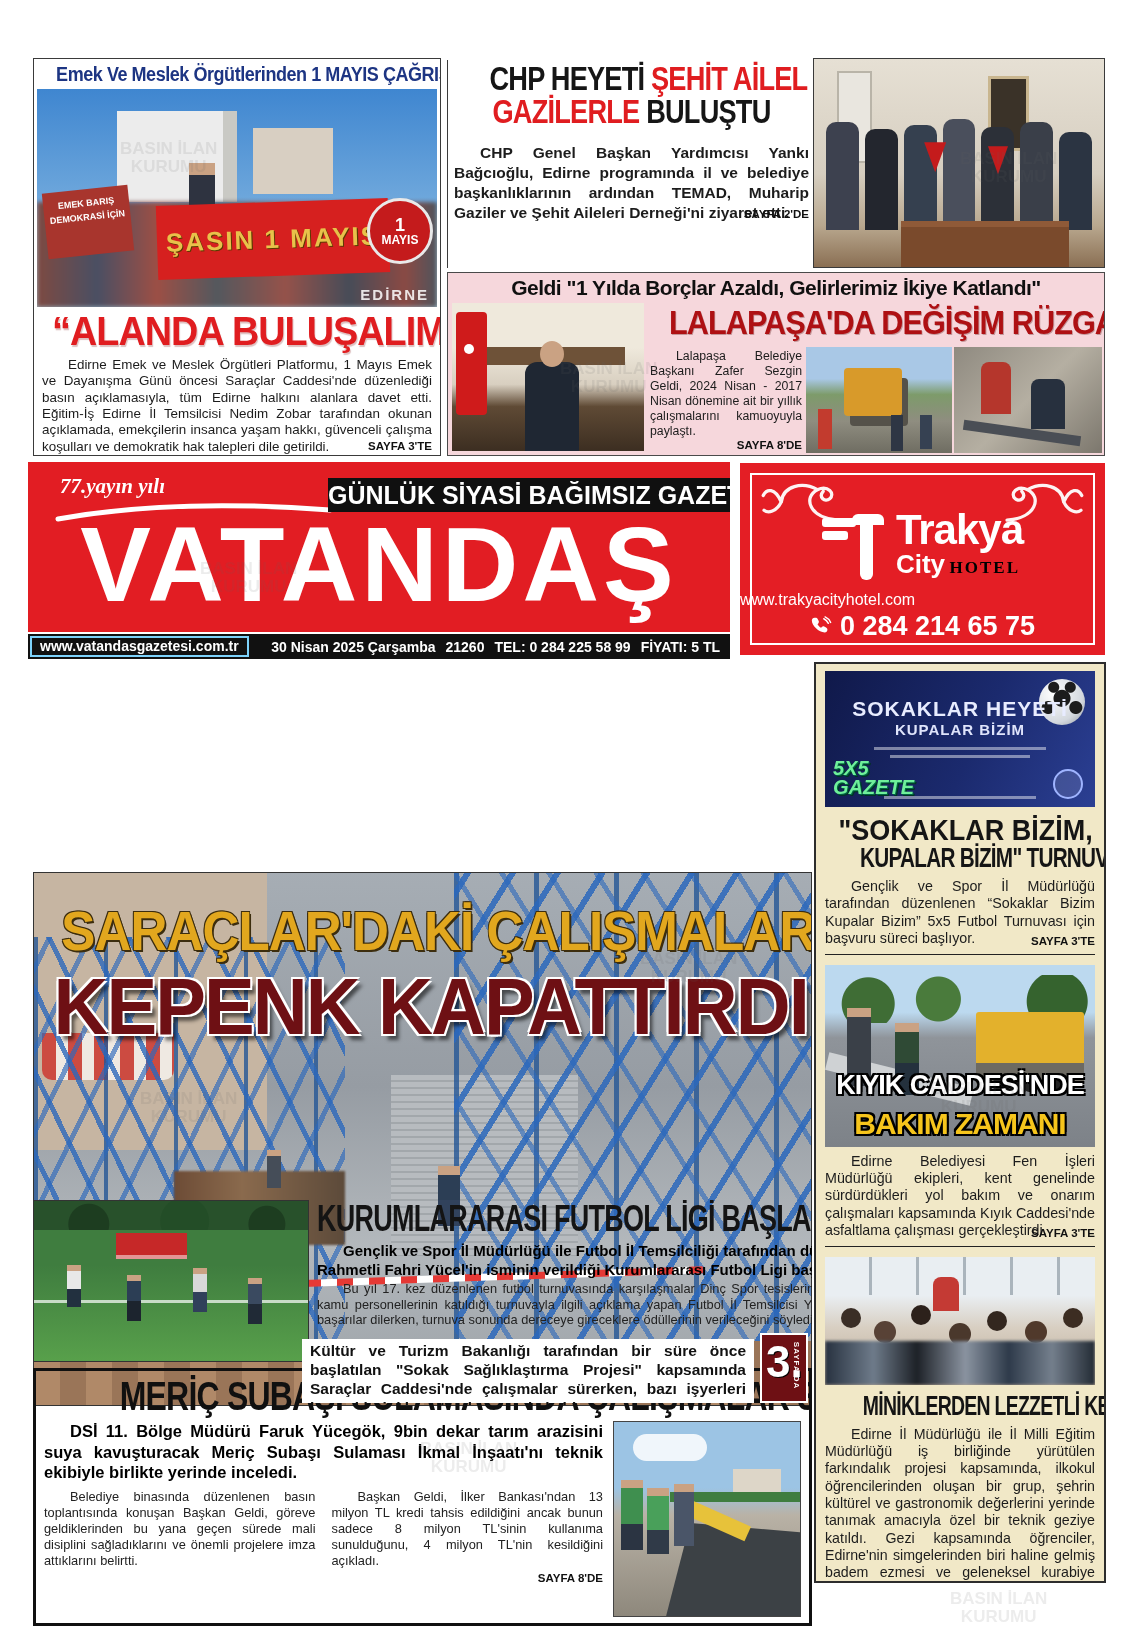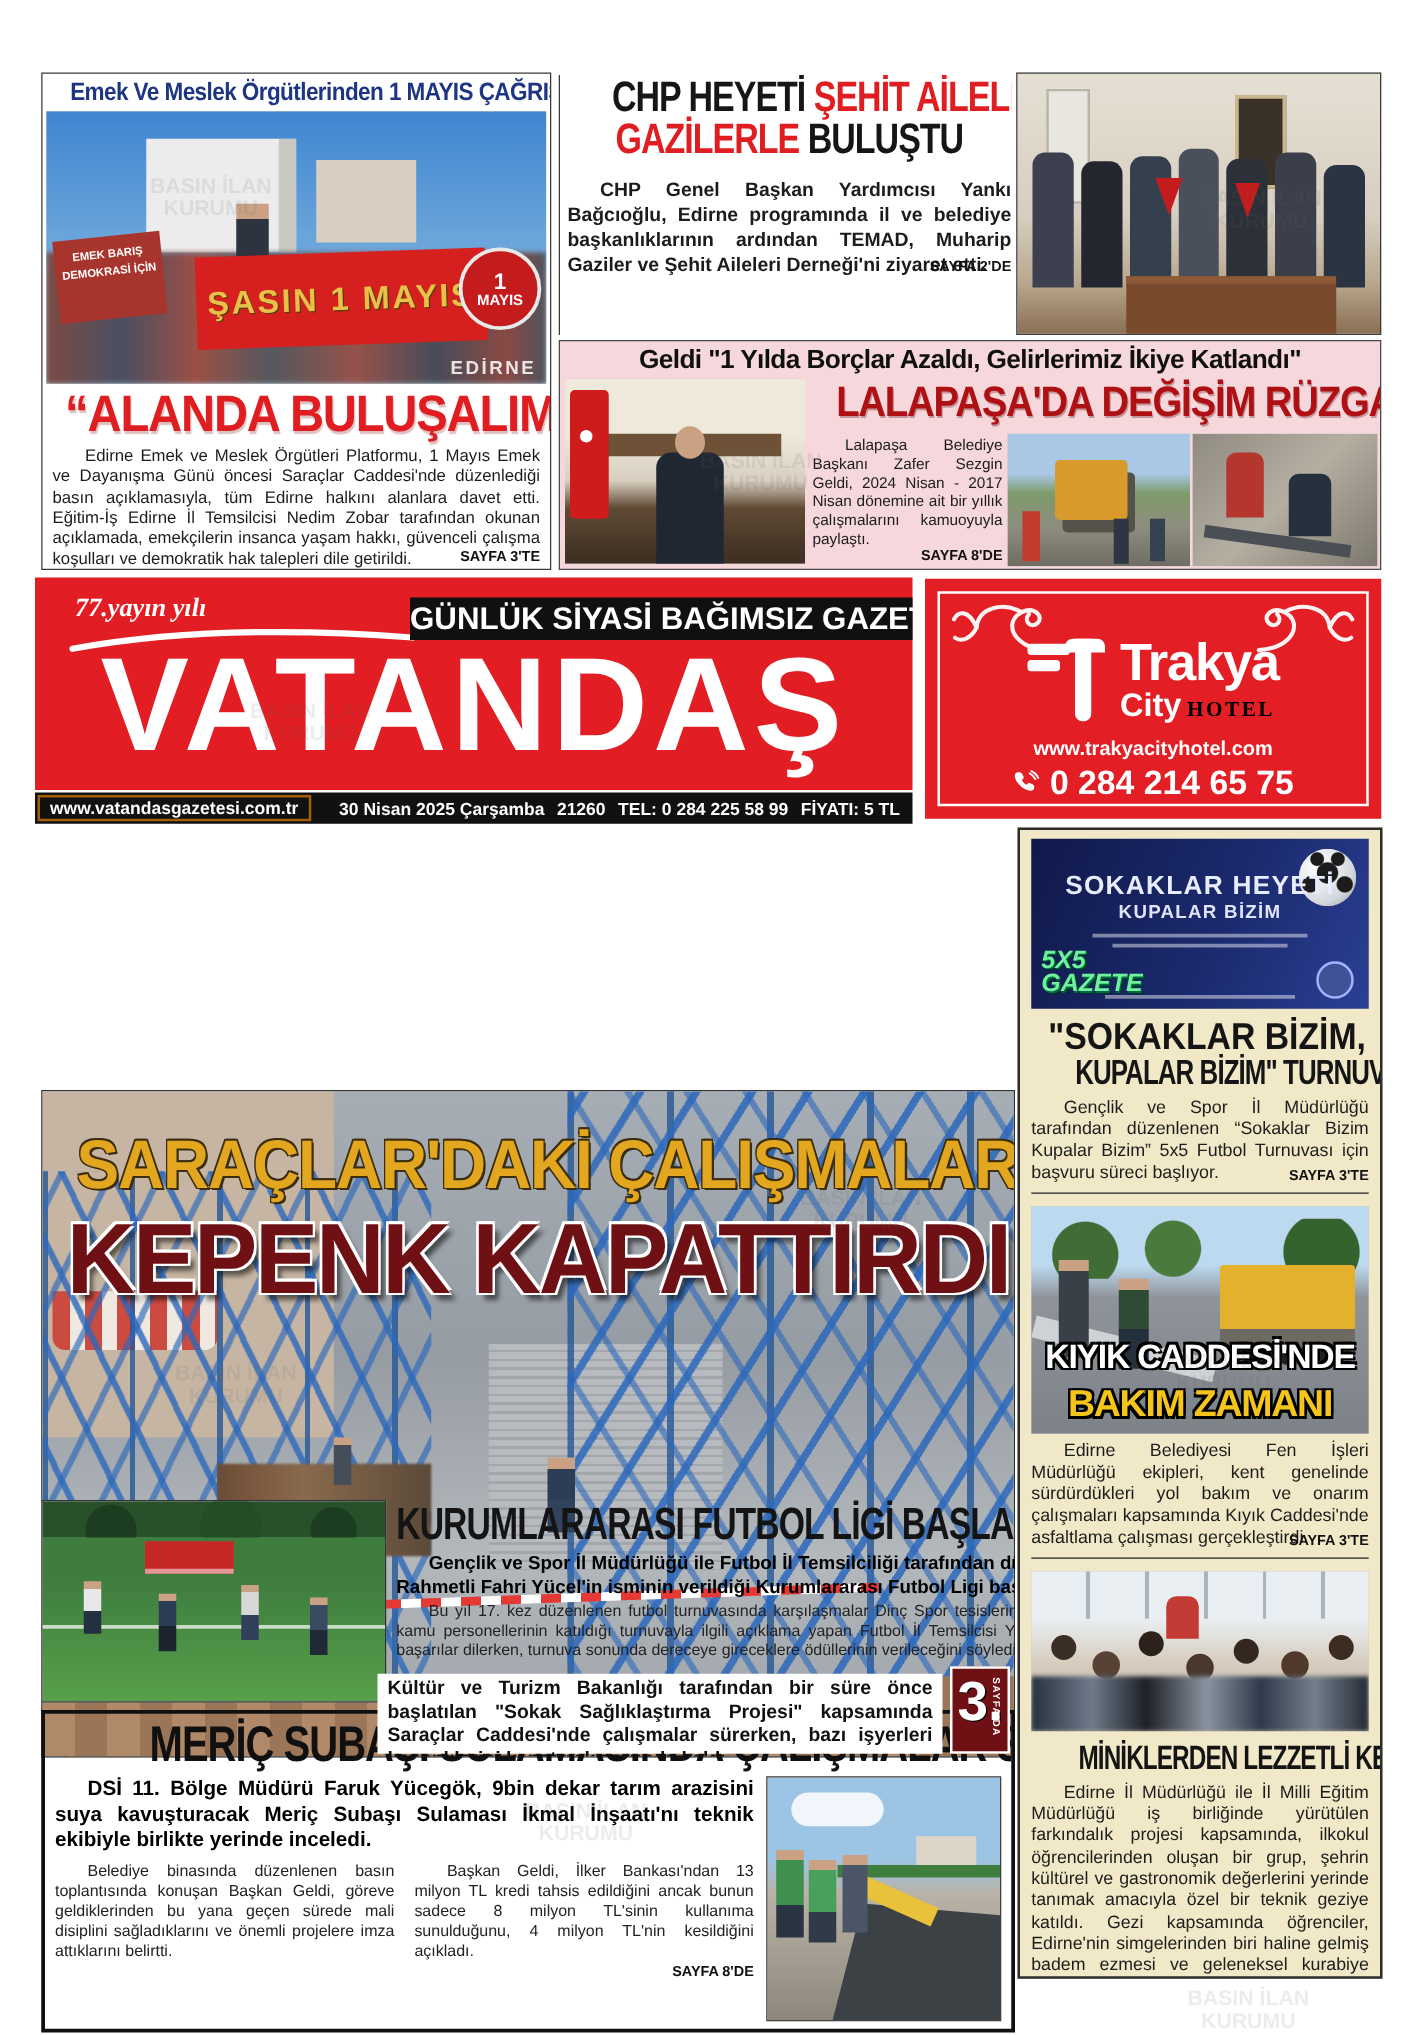--- a/index.html
+++ b/index.html
@@ -55,36 +55,36 @@
   .masthead{left:28px;top:462px;width:702px;height:170px;background:#e21d23;overflow:visible}
   .mh-year{position:absolute;left:32px;top:12px;color:#fff;font-size:21px;font-weight:bold;font-style:italic;
            font-family:"Liberation Serif",serif}
   .mh-swoosh{position:absolute;left:26px;top:38px}
   .mh-tag{position:absolute;left:300px;top:16px;width:402px;height:34px;background:#101010;color:#fff;
           font-weight:bold;font-size:25px;text-align:center;line-height:34px;white-space:nowrap}
   .mh-title{position:absolute;left:0;right:0;top:38px;color:#fff;font-weight:bold;font-size:106px;
             letter-spacing:4px;text-align:center;line-height:1.22;white-space:nowrap}
   .datebar{left:28px;top:634px;width:702px;height:25px;background:#111;display:flex;align-items:center;
            color:#fff;font-weight:bold;font-size:14px;padding:0 10px 0 2px;gap:10px}
-  .db-site{border:2px solid #a16207;padding:0 8px;height:21px;line-height:17px;white-space:nowrap}
+  .db-site{border:2px solid #7dd3fc;padding:0 8px;height:21px;line-height:17px;white-space:nowrap}
   .db-spacer{flex:1}
   .db-item{white-space:nowrap}
 
   
   .hotel{left:740px;top:463px;width:365px;height:192px;background:#e41e25;padding:10px}
   .hotel-frame{position:absolute;left:10px;top:10px;right:10px;bottom:10px;border:2px solid #fff}
   .hotel-flo{position:absolute;top:16px;width:86px;height:46px;opacity:.95}
   .hotel-flo.fl{left:18px}.hotel-flo.fr{right:18px;transform:scaleX(-1)}
-  .hotel-logo-row{position:absolute;left:0;right:0;top:48px;display:flex;justify-content:center;align-items:flex-start;gap:10px}
+  .hotel-logo-row{position:absolute;left:0;right:0;top:48px;display:flex;justify-content:center;align-items:flex-end;gap:10px}
   .t-logo{position:relative;width:64px;height:66px}
   .t-bar{position:absolute;background:#fff;border-radius:3px}
   .hotel-name1{color:#fff;font-weight:bold;font-size:42px;line-height:.9;letter-spacing:-1px}
   .hotel-name2{color:#fff;font-weight:bold;font-size:26px;letter-spacing:0}
   .hotel-name3{color:#000000;font-size:17px;font-family:"Liberation Serif",serif;letter-spacing:2px;font-weight:bold}
-  .hotel-site{position:absolute;left:0;right:0;top:128px;text-align:center;color:#fff;font-weight:bold;font-size:16px}
+  .hotel-site{position:absolute;left:0;right:0;top:128px;text-align:left;color:#fff;font-weight:normal;font-size:16px}
   .hotel-phone{position:absolute;left:0;right:0;top:148px;display:flex;justify-content:center;align-items:center;
                gap:8px;color:#fff;font-weight:bold;font-size:27px}
 
   
   .main{left:33px;top:662px;width:779px;height:534px;border:1px solid #333}
   .ms-hl1{position:absolute;left:0;right:0;top:26px;text-align:center;z-index:10;color:#e2a71e;font-weight:bold;
           font-size:55px;white-space:nowrap;transform:scaleX(.93);letter-spacing:-1px;
           text-shadow:2px 2px 0 #3c2d0e,-1px -1px 0 #3c2d0e,1px -1px 0 #3c2d0e,-1px 1px 0 #3c2d0e}
   .ms-hl2{position:absolute;left:0;right:0;top:88px;text-align:center;z-index:10;color:#6e1014;font-weight:bold;
           font-size:80px;white-space:nowrap;transform:scaleX(.95);letter-spacing:-2px;line-height:1.15;

